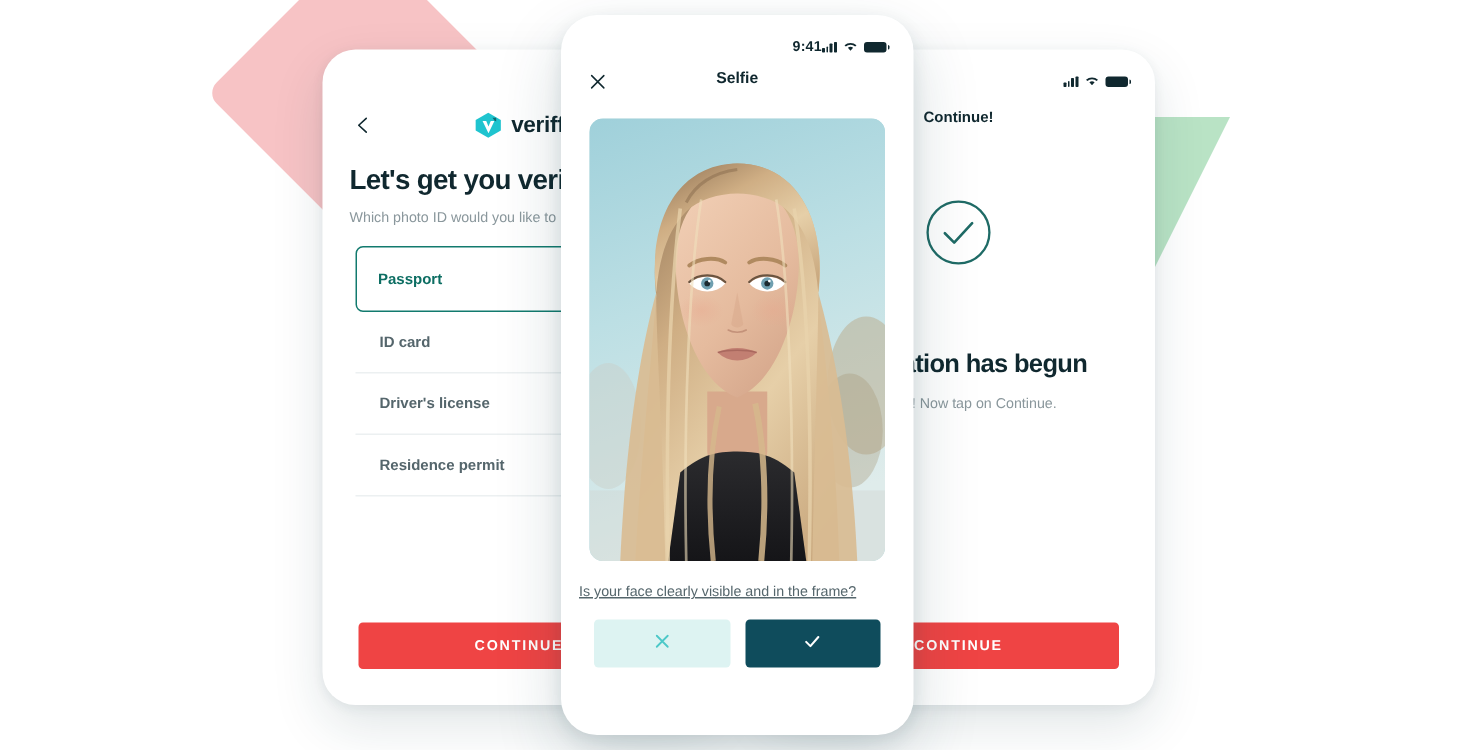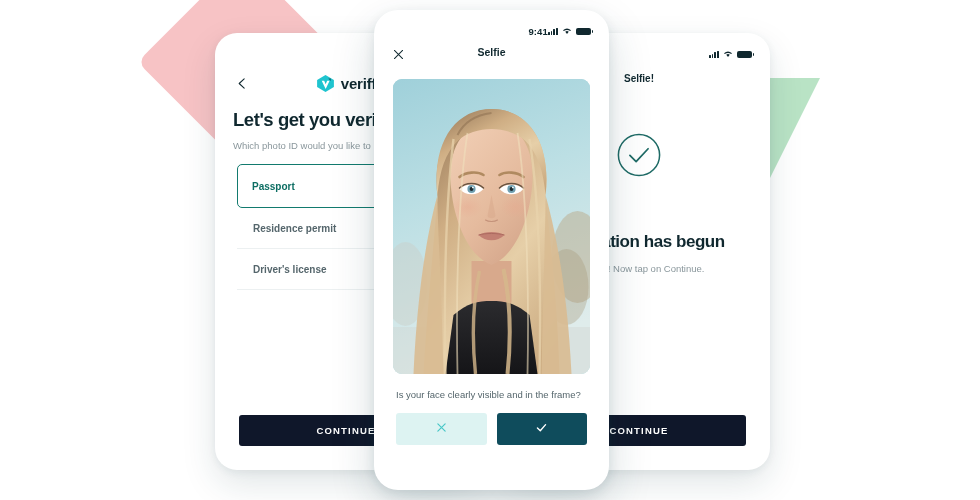--- a/index.html
+++ b/index.html
@@ -185,21 +185,21 @@
     padding-left: 14px;
   }
   .id-item:last-child { border-bottom: 1px solid #ecf0f1; }
 
   .continue-btn {
     position: absolute;
     left: 24px;
     right: 24px;
     bottom: 24px;
     height: 31px;
-    background: #0f172a;
+    background: #ef4444;
     border: none;
     border-radius: 3px;
     color: #ffffff;
     font-size: 9.5px;
     font-weight: bold;
     letter-spacing: 1.2px;
     display: flex;
     align-items: center;
     justify-content: center;
     cursor: pointer;
@@ -264,21 +264,22 @@
     overflow: hidden;
     position: relative;
     background: #a8d4da;
   }
   .photo-frame svg { display: block; width: 100%; height: 100%; }
 
   .question {
     font-size: 9.5px;
     color: #55666c;
     line-height: 1.55;
-    padding: 14px 22px 0 22px;
+    padding: 14px 22px 0 12px;
+    text-decoration: underline;
   }
 
   .answer-row {
     display: flex;
     gap: 10px;
     padding: 10px 22px 0 22px;
   }
   .ans-btn {
     flex: 1;
     height: 32px;
@@ -336,22 +337,23 @@
         </span>
         <span class="brand-text">veriff</span>
       </span>
     </div>
 
     <div class="page-title">Let's get you verified</div>
     <div class="page-sub">Which photo ID would you like to use?</div>
 
     <div class="id-list">
       <div class="id-item selected">Passport</div>
+      <div class="id-item">ID card</div>
+      <div class="id-item">Driver's license</div>
       <div class="id-item">Residence permit</div>
-      <div class="id-item">Driver's license</div>
     </div>
 
     <button class="continue-btn">CONTINUE</button>
   </div>
 
   <div class="phone phone-right">
 
     <div class="statusbar">
       <span class="status-time"></span>
       <span class="status-icons">
@@ -363,21 +365,21 @@
           </span>
         <span class="wifi">
           <svg viewBox="0 0 16 12" width="10" height="8">
               <path d="M8 10.6 L5.2 7.3 a4.4 4.4 0 0 1 5.6 0 Z M8 4.2 a7.6 7.6 0 0 0-5 1.9 L1.6 4.6 a9.8 9.8 0 0 1 12.8 0 L13 6.1 A7.6 7.6 0 0 0 8 4.2 Z" fill="#10282f"></path>
             </svg>
         </span>
         <span class="batt"></span>
       </span>
     </div>
 
-    <div class="success-label">Selfie!</div>
+    <div class="success-label">Continue!</div>
 
     <div class="check-circle-wrap">
       <span>
         <svg viewBox="0 0 48 48" width="46" height="46">
           <circle cx="24" cy="24" r="21.5" fill="none" stroke="#1f6b66" stroke-width="1.6"></circle>
           <path d="M14.5 24.5 L21 31 L33.5 17.5" fill="none" stroke="#1f6b66" stroke-width="1.8" stroke-linecap="round" stroke-linejoin="round"></path>
         </svg>
       </span>
     </div>
 

